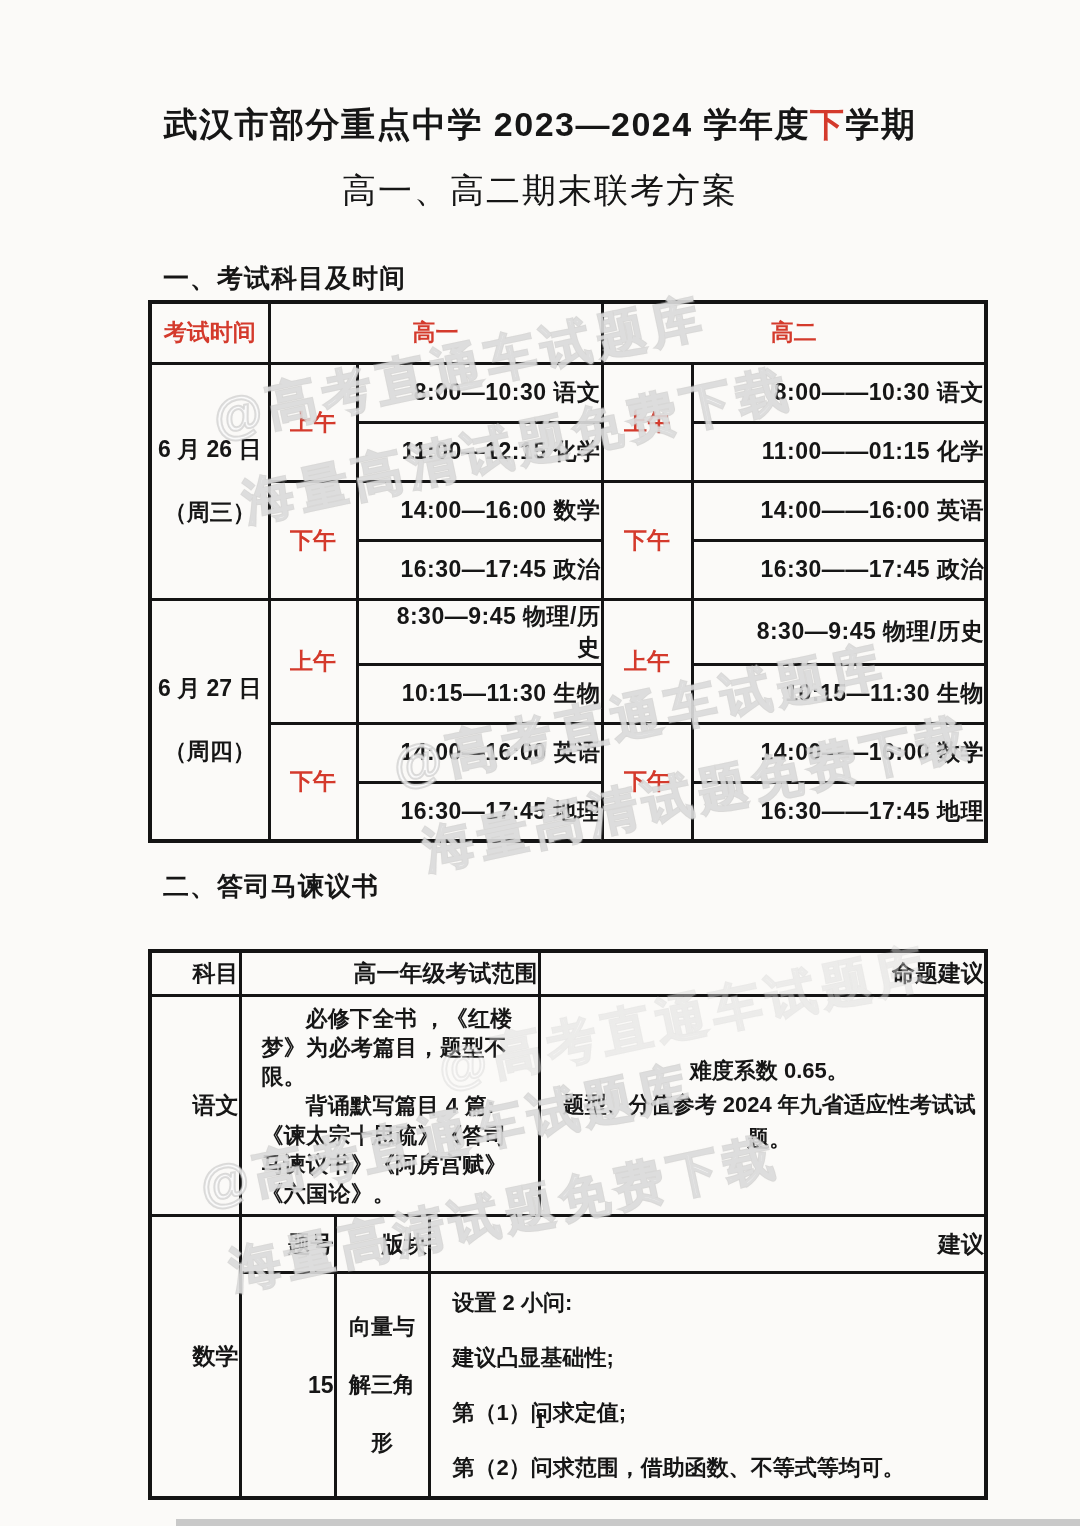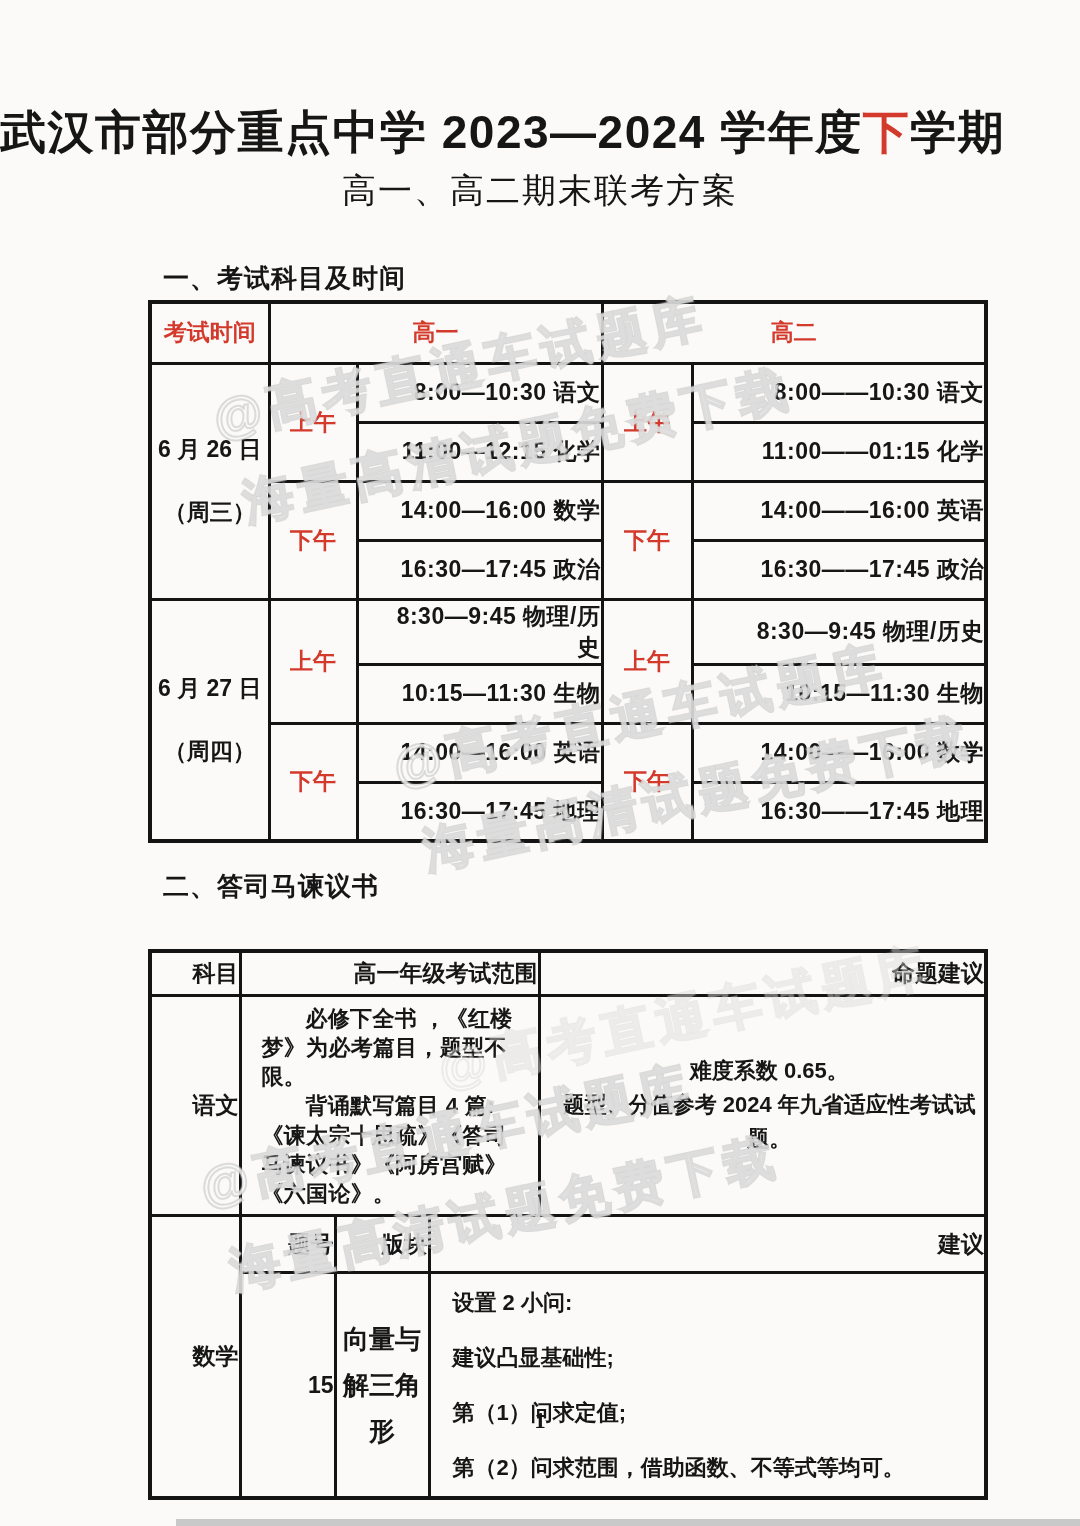--- a/index.html
+++ b/index.html
@@ -7,21 +7,21 @@
   .page {
     position:relative; width:1080px; height:1526px; margin:0 auto;
     background:#fbfaf8; overflow:hidden;
     font-family:"Liberation Sans","DejaVu Sans",sans-serif;
     color:#161616;
   }
   .red { color:#d43a2c; }
 
   .doc-title {
     position:absolute; top:102px; left:0; width:100%;
-    text-align:left; font-size:46px; font-weight:700; letter-spacing:1.5px;
+    text-align:center; font-size:34px; font-weight:700; letter-spacing:1.5px;
   }
   .doc-subtitle {
     position:absolute; top:168px; left:0; width:100%;
     text-align:center; font-size:34px; font-weight:400; letter-spacing:2px;
   }
   .sec-heading {
     position:absolute; left:163px; font-size:26px; font-weight:700; letter-spacing:1px;
   }
   .sec1-heading { top:261px; }
   .sec2-heading { top:869px; }
@@ -41,21 +41,21 @@
   .schedule td.c { text-align:center; }
   .schedule td.time-cell { text-align:right; padding-left:15px; letter-spacing:0.5px; }
   .date-wrap { display:flex; flex-direction:column; align-items:center; gap:32px; }
   .ampm { font-size:24px;margin-left:40px; }
 
   table.scope { top:949px; }
   .scope td.hc { text-align:right; font-size:23px; }
   .scope .scope-text { padding:7px 10px 6px 12px; font-size:22px; font-weight:600; line-height:1.33; letter-spacing:0.3px; }
   .scope .scope-text p { text-indent:2em;margin-left:8px; }
   .scope .advice-cell { padding-left:14px; font-size:22px; font-weight:600; line-height:1.55;text-align:center; }
-  .scope .block-wrap { display:flex; flex-direction:column; align-items:center; gap:11px; font-size:26px; }
+  .scope .block-wrap { display:flex; flex-direction:column; align-items:center; gap:28px; font-size:22px; }
   .scope .madvice-wrap { display:flex; flex-direction:column; justify-content:center; gap:25px; padding-left:22px; font-size:22px; font-weight:600; height:100%; }
 
   .page-number {
     position:absolute; top:1408px; left:0; width:100%;
     text-align:center; font-size:23px; font-weight:600; font-family:"Liberation Serif","DejaVu Serif",serif;
   }
   .bottom-strip {
     position:absolute; left:176px; bottom:0; width:904px; height:7px; background:#c9c9c9;
   }
 

